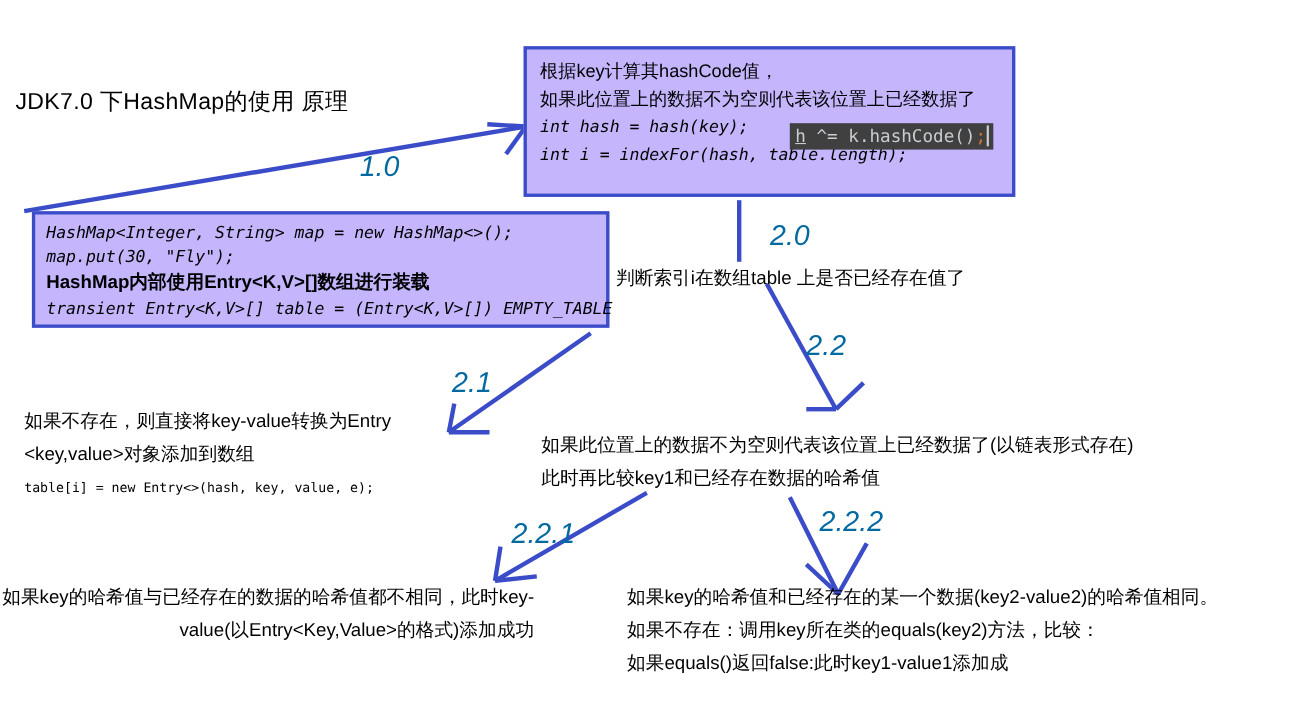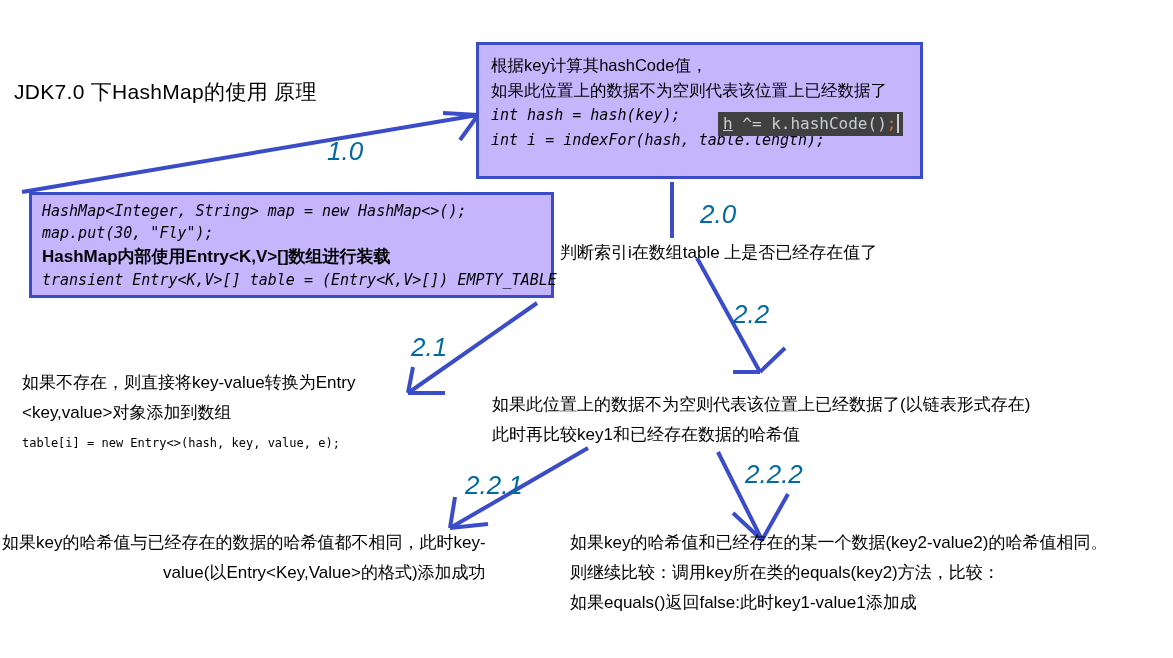--- a/index.html
+++ b/index.html
@@ -170,21 +170,21 @@
     <div class="ln">此时再比较key1和已经存在数据的哈希值</div>
   </div>
 
   <div class="para" style="left:2px; top:528px;text-align:right;">
     <div class="ln">如果key的哈希值与已经存在的数据的哈希值都不相同，此时key-</div>
     <div class="ln">value(以Entry&lt;Key,Value&gt;的格式)添加成功</div>
   </div>
 
   <div class="para" style="left:570px; top:528px;">
     <div class="ln">如果key的哈希值和已经存在的某一个数据(key2-value2)的哈希值相同。</div>
-    <div class="ln">则继续比较：调用key所在类的equals(key2)方法，比较：</div>
+    <div class="ln">如果不存在：调用key所在类的equals(key2)方法，比较：</div>
     <div class="ln">如果equals()返回false:此时key1-value1添加成</div>
   </div>
 
   <div class="step" style="left:327px; top:136px;">1.0</div>
   <div class="step" style="left:700px; top:199px;">2.0</div>
   <div class="step" style="left:411px; top:332px;">2.1</div>
   <div class="step" style="left:733px; top:299px;">2.2</div>
   <div class="step" style="left:465px; top:470px;">2.2.1</div>
   <div class="step" style="left:745px; top:459px;">2.2.2</div>
 

